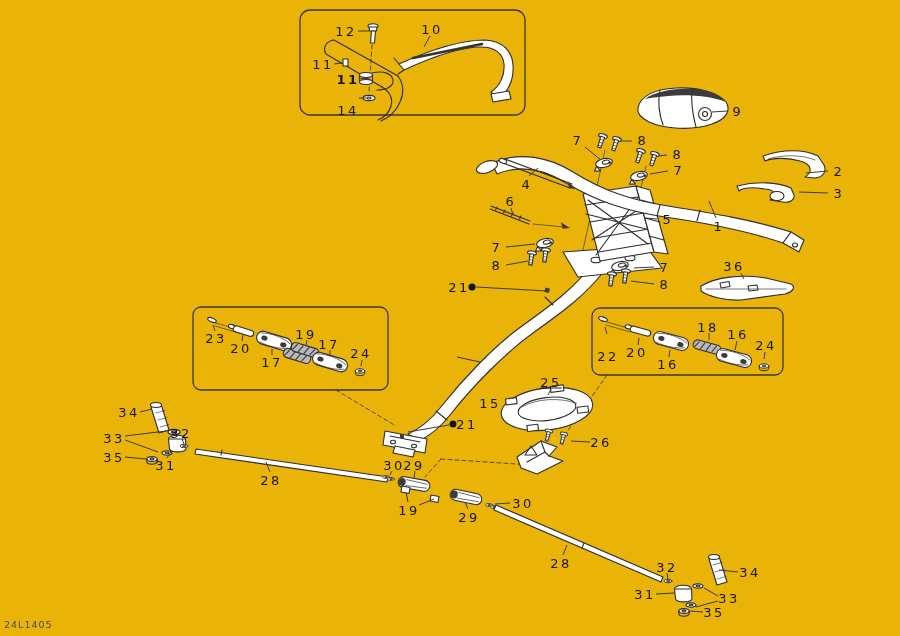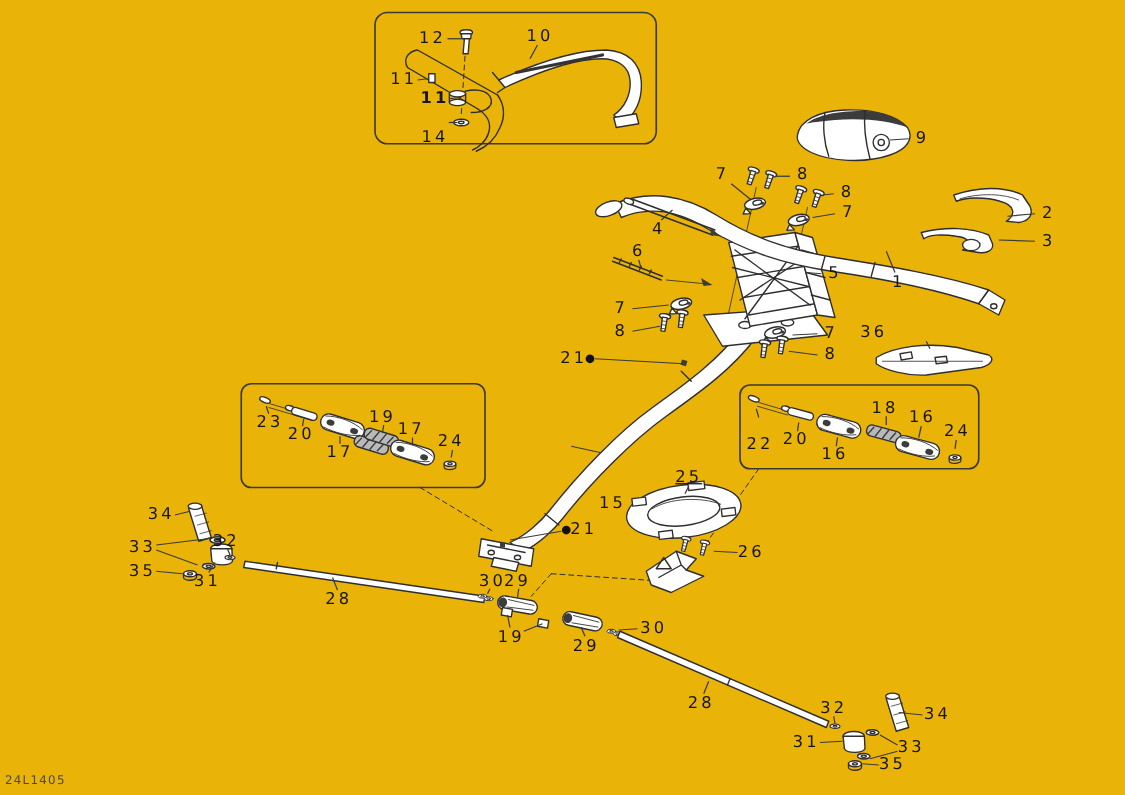--- a/index.html
+++ b/index.html
@@ -354,21 +354,21 @@
       <div class="callout" style="left: 839px; top: 171px;">2</div>
       <div class="callout" style="left: 839px; top: 193px;">3</div>
       <div class="callout" style="left: 511px; top: 201px;">6</div>
       <div class="callout" style="left: 668px; top: 219px;">5</div>
       <div class="callout" style="left: 719px; top: 226px;">1</div>
       <div class="callout" style="left: 738px; top: 111px;">9</div>
       <div class="callout" style="left: 497px; top: 247px;">7</div>
       <div class="callout" style="left: 497px; top: 265px;">8</div>
       <div class="callout" style="left: 665px; top: 267px;">7</div>
       <div class="callout" style="left: 665px; top: 284px;">8</div>
-      <div class="callout" style="left: 699px; top: 266px;">36</div>
+      <div class="callout" style="left: 734px; top: 266px;">36</div>
       <div class="callout" style="left: 459px; top: 287px;">21</div>
       <div class="callout" style="left: 490px; top: 362px; margin-top: 41px;">15</div>
       <div class="callout" style="left: 467px; top: 424px;">21</div>
       <div class="callout" style="left: 551px; top: 382px; text-decoration: underline;">25</div>
       <div class="callout" style="left: 601px; top: 442px;">26</div>
       <div class="callout" style="left: 216px; top: 338px;">23</div>
       <div class="callout" style="left: 241px; top: 348px;">20</div>
       <div class="callout" style="left: 272px; top: 362px;">17</div>
       <div class="callout" style="left: 306px; top: 334px;">19</div>
       <div class="callout" style="left: 329px; top: 344px;">17</div>

